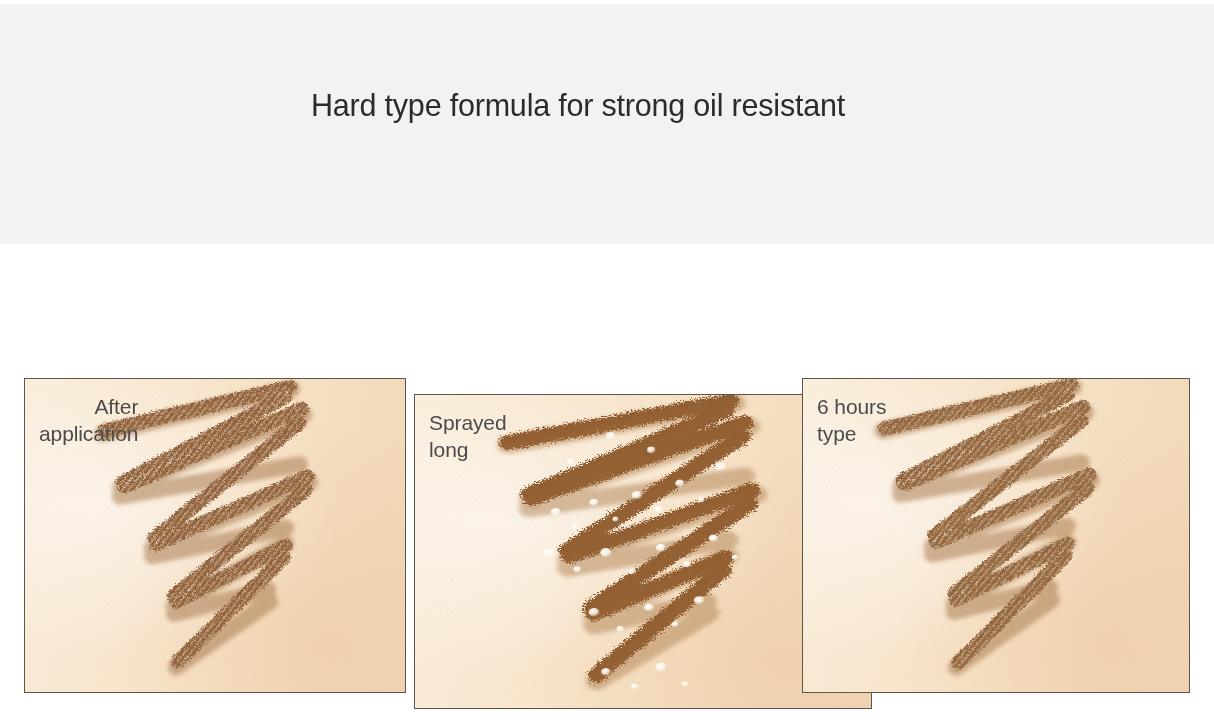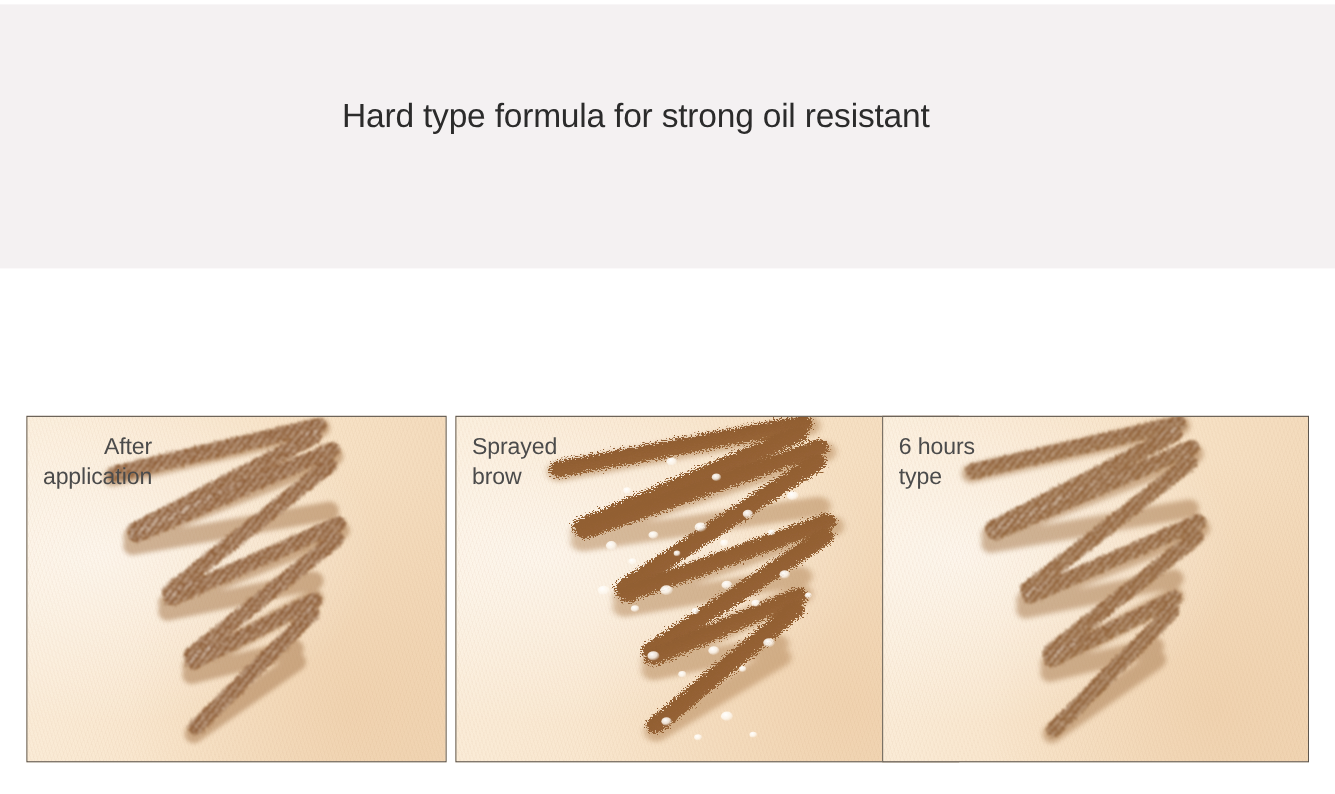--- a/index.html
+++ b/index.html
@@ -50,21 +50,21 @@
   .swatch-panel {
     position: absolute;
     top: 0;
     height: 315px;
     border: 1px solid #5d564e;
     box-sizing: border-box;
     overflow: hidden;
     background: #f8e6cd;
   }
   #swatch-panel-1 { left: 24px;  width: 382px; text-align: right; }
-  #swatch-panel-2 { left: 414px; width: 458px; }
+  #swatch-panel-2 { left: 414px; width: 458px; margin-top: 16px; }
   #swatch-panel-3 { left: 802px; width: 388px; }
 
   
   .skin {
     position: absolute;
     inset: 0;
     background:
       radial-gradient(120% 90% at 18% 40%, rgba(255,255,255,0.55) 0%, rgba(255,255,255,0) 55%),
       radial-gradient(90% 120% at 78% 85%, rgba(236,201,162,0.55) 0%, rgba(236,201,162,0) 60%),
       linear-gradient(100deg, #fbeedb 0%, #f9e7cf 32%, #f7e2c6 62%, #f2d8b8 100%);
@@ -265,21 +265,21 @@
         <ellipse cx="206" cy="228" rx="4.6" ry="3.6"></ellipse>
         <ellipse cx="226" cy="242" rx="2.9" ry="2.3"></ellipse>
         <ellipse cx="176" cy="272" rx="4.2" ry="3.3"></ellipse>
         <ellipse cx="198" cy="284" rx="3.2" ry="2.6"></ellipse>
         <ellipse cx="216" cy="266" rx="3.8" ry="3.0"></ellipse>
       </g>
     </svg>
 
     <div class="panel-label">
       <span>Sprayed</span>
-      <span>brow</span>
+      <span>long</span>
     </div>
   </div>
 
   <div class="swatch-panel" id="swatch-panel-3">
     <div class="skin"></div>
 
     <svg class="swatch-svg" viewBox="0 0 388 315" preserveAspectRatio="none">
       <defs>
         <filter id="grain3" x="-12%" y="-12%" width="124%" height="124%">
           <feTurbulence type="fractalNoise" baseFrequency="0.5 0.9" numOctaves="4" seed="13" result="n"></feTurbulence>

